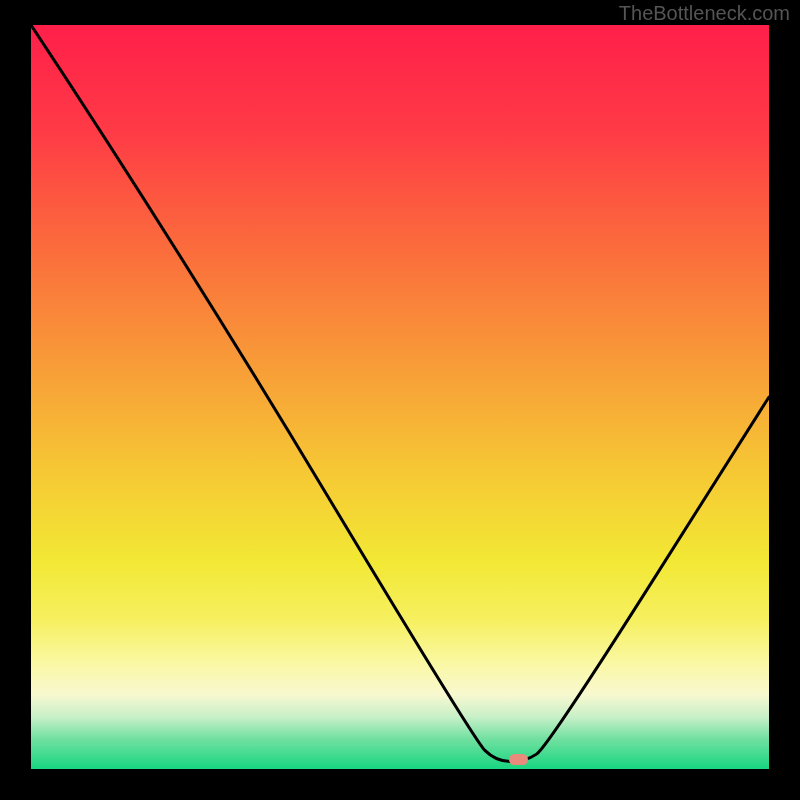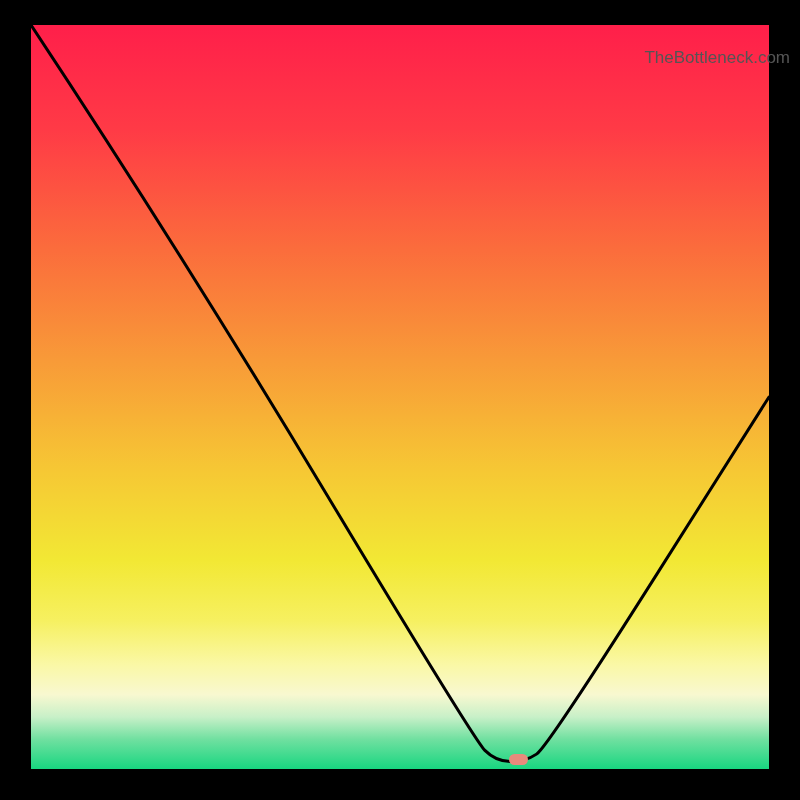--- a/index.html
+++ b/index.html
@@ -14,24 +14,23 @@
     position: relative;
     width: 800px;
     height: 800px;
   }
   .watermark {
     position: absolute;
     top: 2px;
     right: 10px;
     color: #555555;
     font-family: Arial, Helvetica, sans-serif;
-    font-size: 17px;
+    font-size: 20px;
     font-weight: 500;
     z-index: 5;
-    margin-top: 46px;
   }
   .plot-area {
     position: absolute;
     left: 31px;
     top: 25px;
     width: 738px;
     height: 744px;
   }
   .gradient-bg {
     position: absolute;

